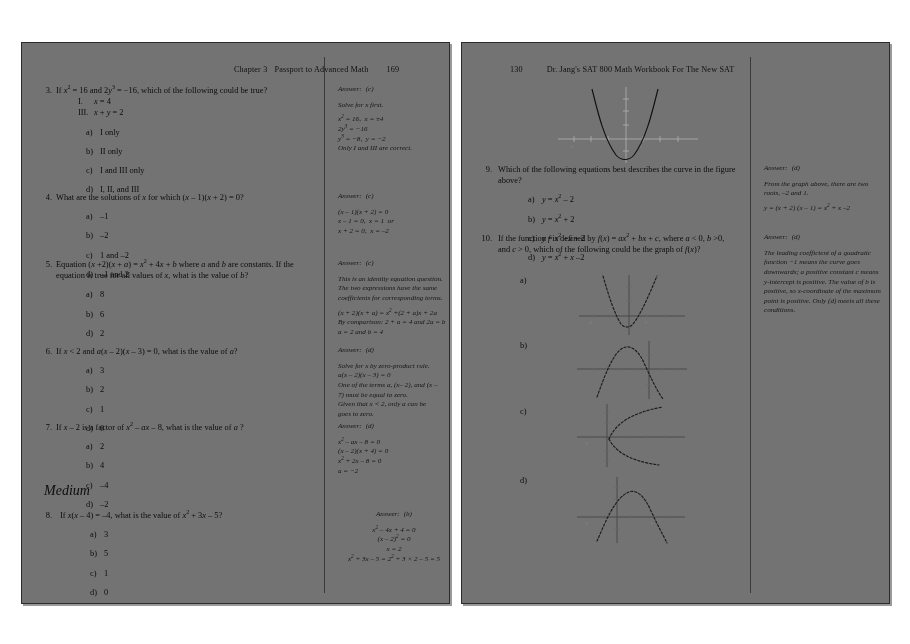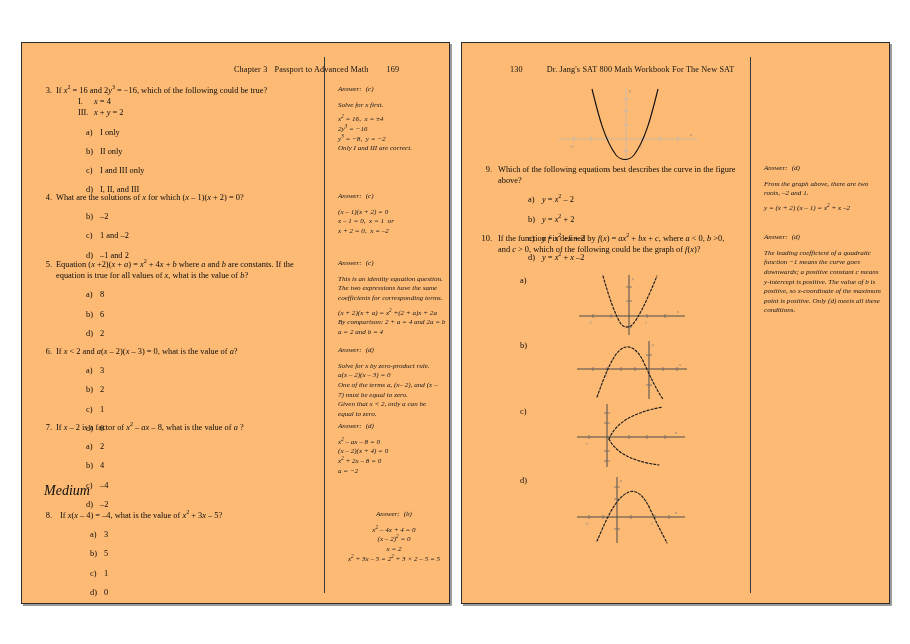--- a/index.html
+++ b/index.html
@@ -12,21 +12,21 @@
   }
   #spread {
     position: relative;
     width: 910px; height: 644px;
     background: #ffffff;
   }
   .page {
     position: absolute;
     top: 42px;
     height: 562px;
-    background: #fdba74;
+    background: #737373;
     border: 1px solid #2b2b2b;
     box-shadow: 2px 2px 0 0 #9a9a9a;
   }
   #page-left  { left: 21px;  width: 429px; }
   #page-right { left: 461px; width: 429px; }
 
   .page-inner { position: relative; width: 100%; height: 100%; }
 
   
   .runhead {
@@ -166,20 +166,21 @@
         <div><i>y</i><sup>3</sup> = −8,&nbsp; <i>y</i> = −2</div>
         <div>Only I and III are correct.</div>
       </div>
     </div>
 
     <div class="q" style="top:149px;">
       <span class="qnum">4.</span>
       <div class="qbody">
         <p class="stem">What are the solutions of <i>x</i> for which (<i>x</i> – 1)(<i>x</i> + 2) = 0?</p>
         <ul class="choices">
+          <li><span class="lab">a)</span><span>–1</span></li>
           <li><span class="lab">b)</span><span>–2</span></li>
           <li><span class="lab">c)</span><span>1 and –2</span></li>
           <li><span class="lab">d)</span><span>–1 and 2</span></li>
         </ul>
       </div>
     </div>
 
     <div class="ans" style="top:149px;">
       <p class="ahead"><span class="lbl">Answer:</span><span>(c)</span></p>
       <div class="work">
@@ -225,21 +226,21 @@
     </div>
 
     <div class="ans" style="top:303px;">
       <p class="ahead"><span class="lbl">Answer:</span><span>(d)</span></p>
       <div class="work">
         <div>Solve for <i>x</i> by zero-product rule.</div>
         <div><i>a</i>(<i>x</i> – 2)(<i>x</i> – 3) = 0</div>
         <div>One of the terms <i>a</i>, (<i>x</i>– 2), and (<i>x</i> –</div>
         <div>7) must be equal to zero.</div>
         <div>Given that <i>x</i> &lt; 2, only <i>a</i> can be</div>
-        <div>equal to zero.</div>
+        <div>goes to zero.</div>
       </div>
     </div>
 
     <div class="q" style="top:379px;">
       <span class="qnum">7.</span>
       <div class="qbody">
         <p class="stem">If <i>x</i> – 2 is a factor of <i>x</i><sup>2</sup> – <i>ax</i> – 8, what is the value of <i>a</i> ?</p>
         <ul class="choices">
           <li><span class="lab">a)</span><span>2</span></li>
           <li><span class="lab">b)</span><span>4</span></li>

